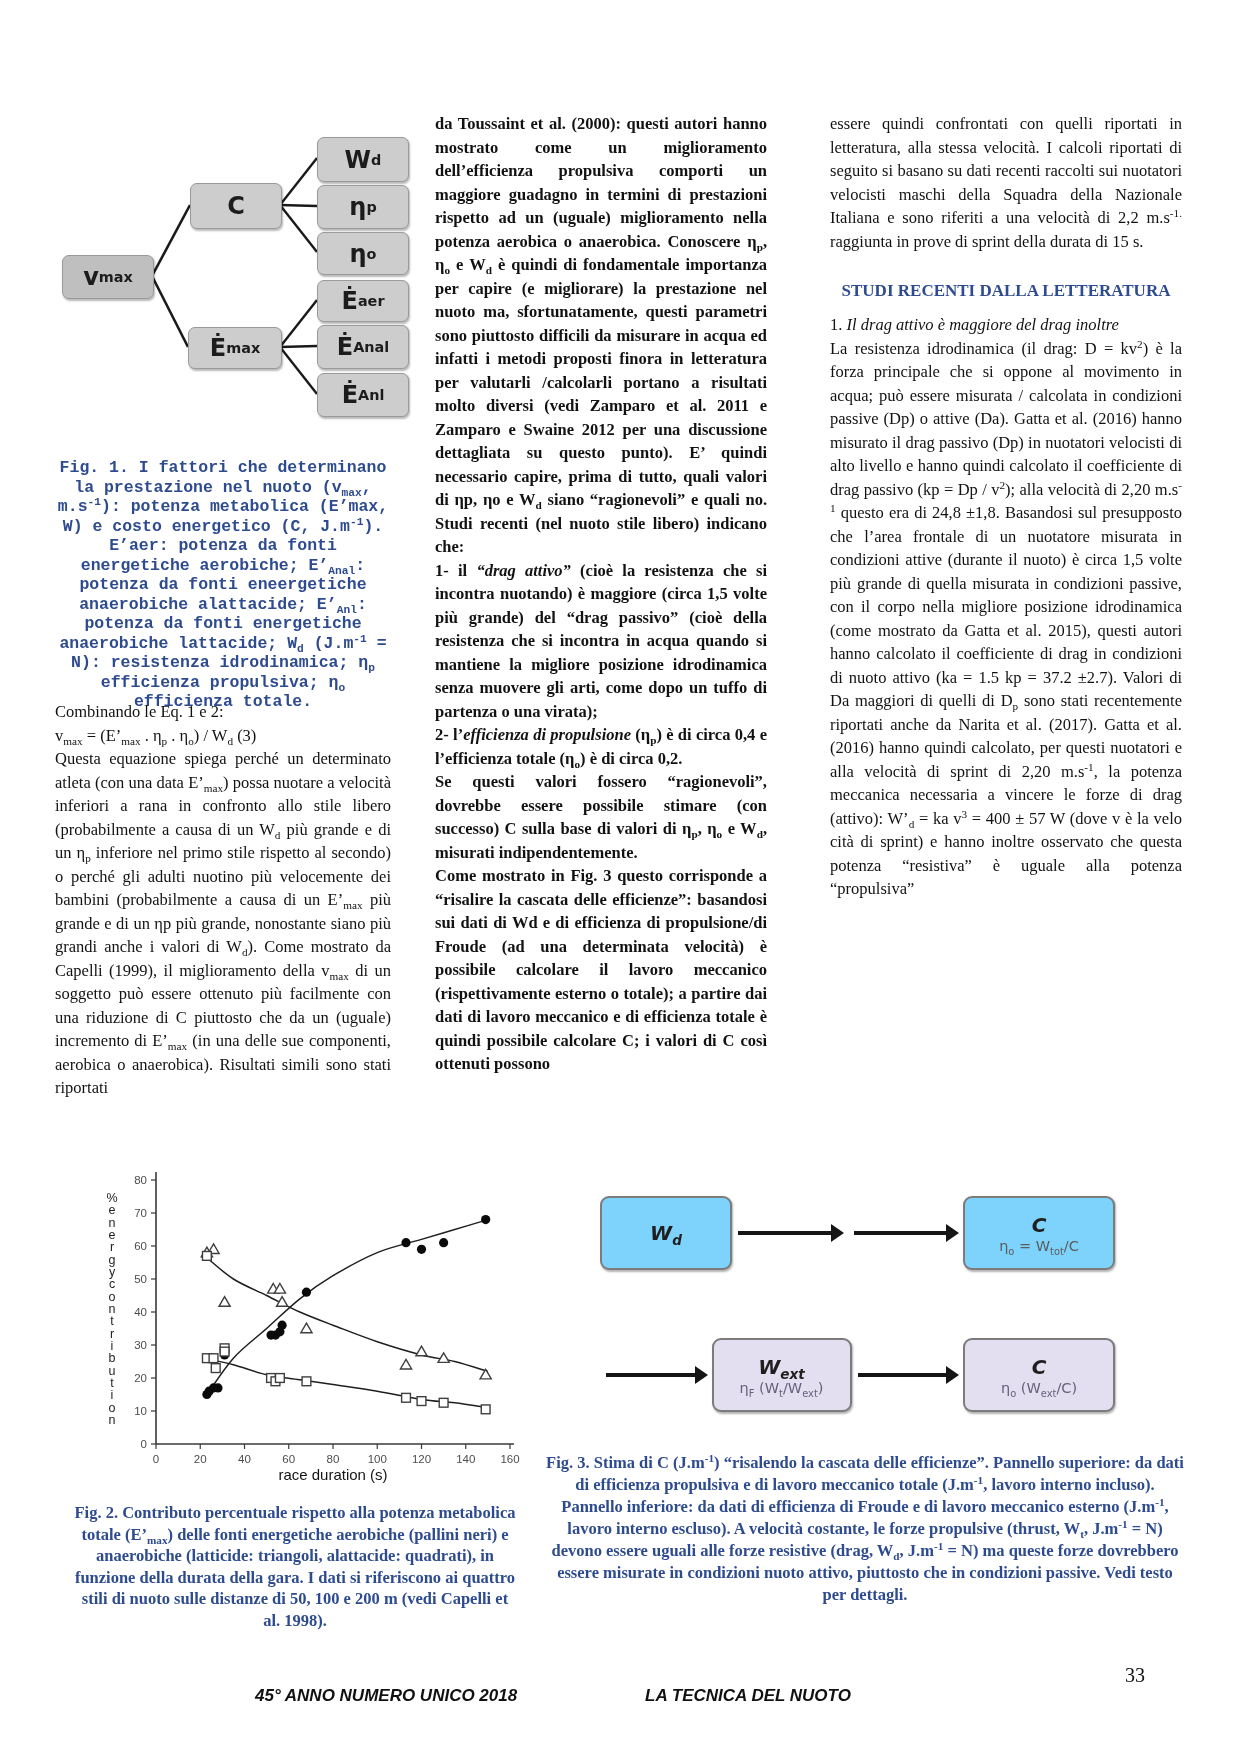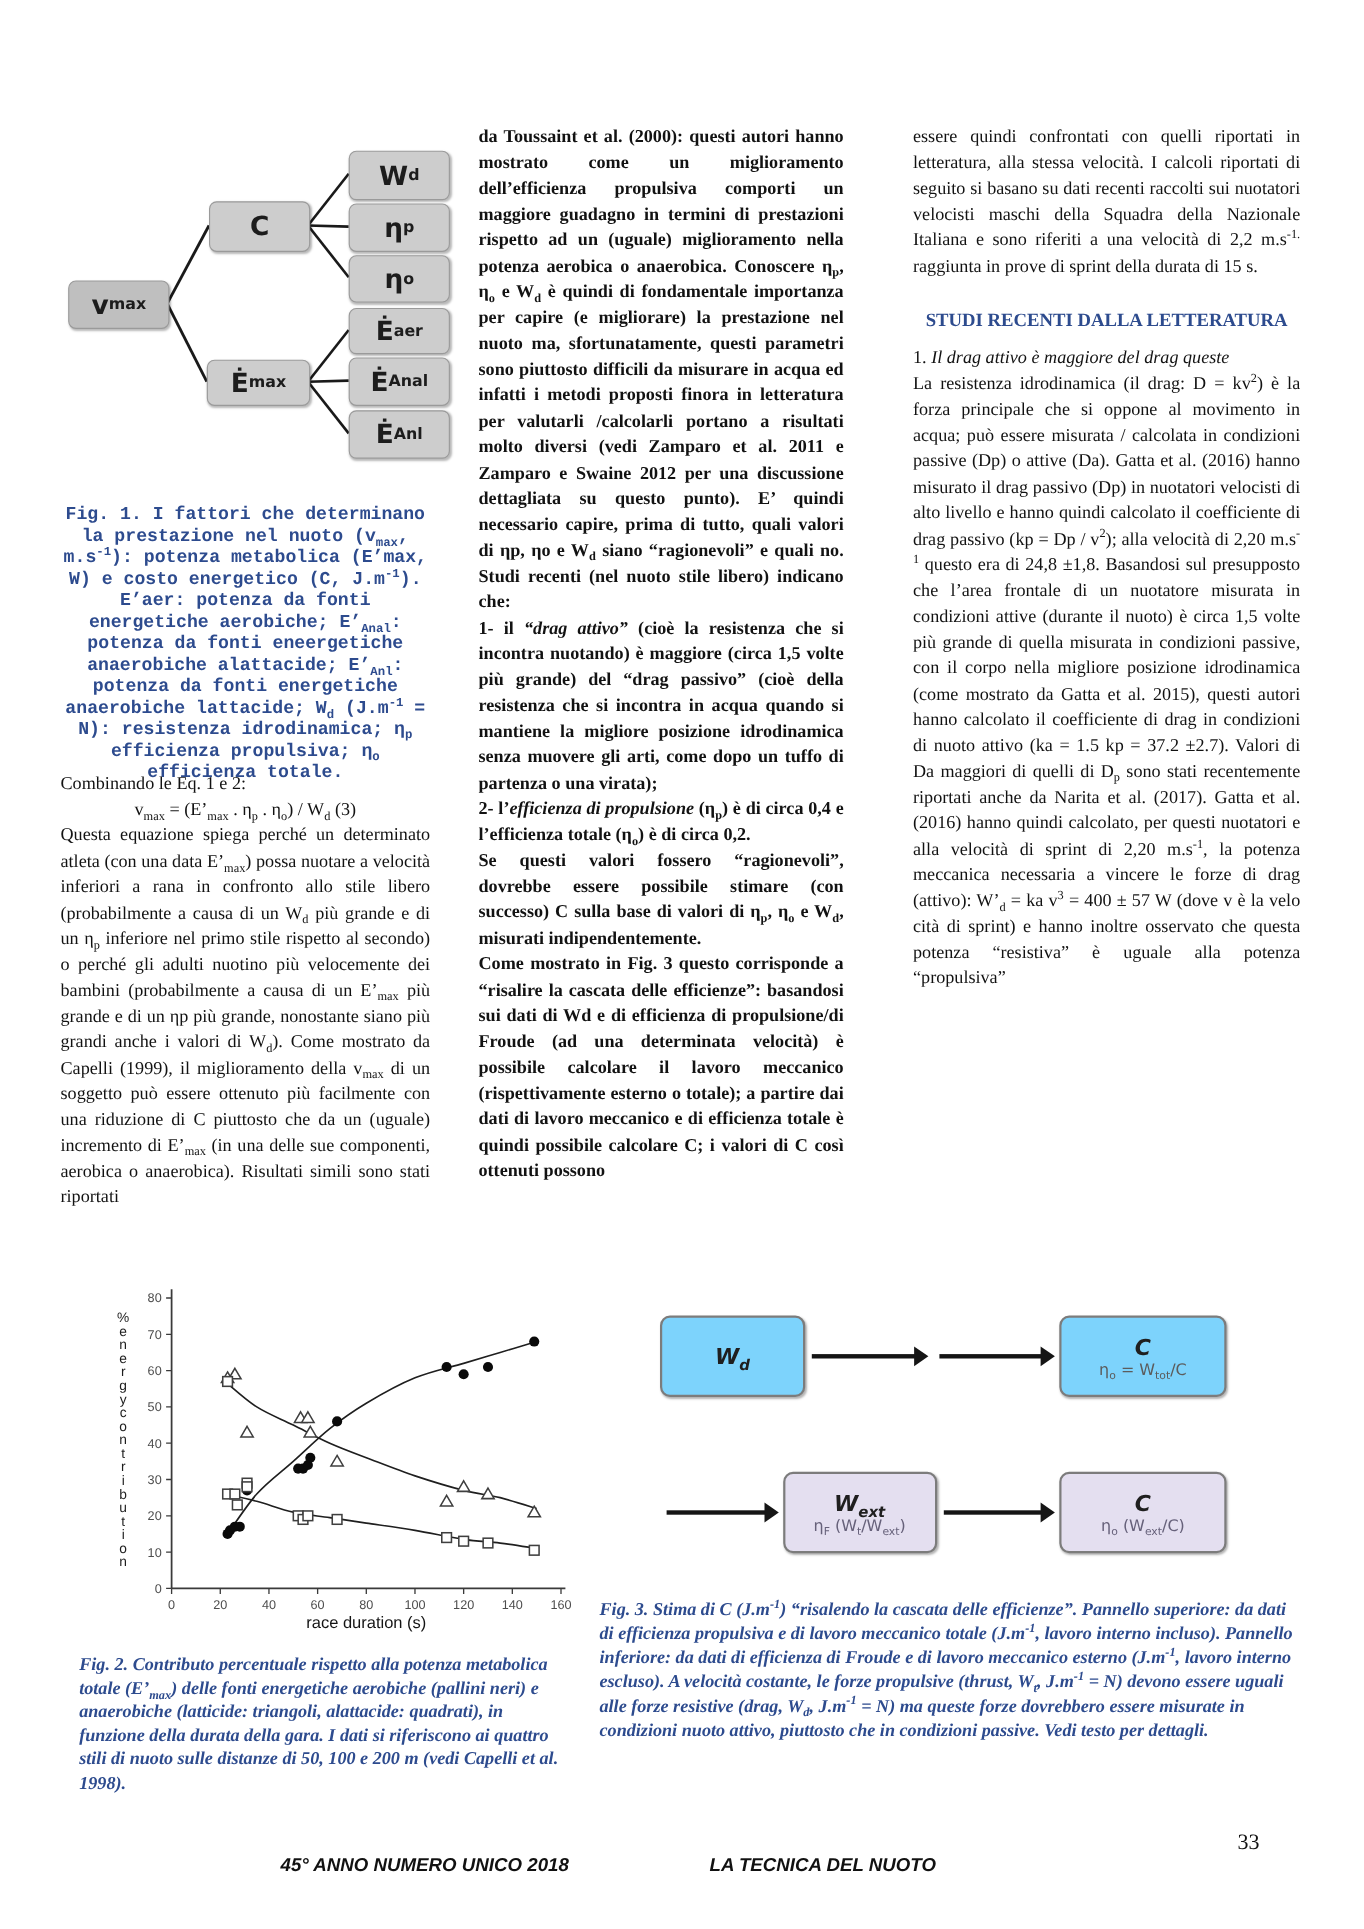--- a/index.html
+++ b/index.html
@@ -2,33 +2,33 @@
 <html><head>
 <meta charset="utf-8">
 <style>
   html,body{margin:0;padding:0;background:#9a9a9a;}
   .page{position:relative;width:1240px;height:1754px;margin:0 auto;background:#ffffff;
         font-family:"Liberation Serif",serif;color:#121212;overflow:hidden;}
 
   
   .col{position:absolute;text-align:justify;font-size:16.5px;line-height:23.5px;overflow:hidden;}
   .col p{margin:0;}
-  .col p.eq{text-align:center;}
+  .col p.eq{text-align:left;}
   sub,sup{line-height:0;font-size:68%;}
   i{font-style:italic;}
   .col1{left:55px;top:700px;width:336px;height:460px;}
   .col2{left:435px;top:112px;width:332px;height:1050px;font-weight:bold;}
   .col3{left:830px;top:112px;width:352px;height:1050px;}
   .heading{color:#2d4b8e;font-weight:bold;text-align:center;font-size:17px;line-height:24px;
            margin:26px 0 10px 0;}
 
   
   .caption{position:absolute;color:#2d4b8e;font-weight:bold;}
   .cap-f1{left:57px;top:458px;width:332px;font-size:16.5px;line-height:19.5px;text-align:center;font-family:Liberation Mono, monospace;}
-  .cap-center{text-align:left;font-style:italic;}
+  .cap-center{text-align:center;}
   .cap-f2{left:72px;top:1502px;width:446px;font-size:16.5px;line-height:21.5px;}
   .cap-f3{left:545px;top:1452px;width:640px;font-size:16.5px;line-height:22px;}
 
   
   .fig1{position:absolute;left:58px;top:112px;width:352px;height:310px;}
   .f1lines{position:absolute;left:0;top:0;width:352px;height:310px;}
   .f1box{position:absolute;background:#cdcdcd;border:1.5px solid #9a9a9a;border-radius:7px;
          display:flex;align-items:center;justify-content:center;
          font-family:"DejaVu Sans",sans-serif;font-weight:600;font-size:24px;color:#1c1c1c;
          box-shadow:1px 1.5px 2px rgba(0,0,0,0.28);}
@@ -117,21 +117,21 @@
       <p>2- l’<i>efficienza di propulsione</i> (η<sub>p</sub>) è di circa 0,4 e l’efficienza totale (η<sub>o</sub>) è di circa 0,2.</p>
       <p>Se questi valori fossero “ragionevoli”, dovrebbe essere possibile stimare (con successo) C sulla base di valori di η<sub>p</sub>, η<sub>o</sub> e W<sub>d</sub>, misurati indipendentemente.</p>
       <p>Come mostrato in Fig. 3 questo corrisponde a “risalire la cascata delle efficienze”: basandosi sui dati di Wd e di efficienza di propulsione/di Froude (ad una determinata velocità) è possibile calcolare il lavoro meccanico (rispettivamente esterno o totale); a partire dai dati di lavoro meccanico e di efficienza totale è quindi possibile calcolare C; i valori di C così ottenuti possono</p>
     </div>
   <div class="col col3">
     <div>
         <p>essere quindi confrontati con quelli riportati in letteratura, alla stessa velocità. I calcoli riportati di seguito si basano su dati recenti raccolti sui nuotatori velocisti maschi della Squadra della Nazionale Italiana e sono riferiti a una velocità di 2,2 m.s<sup>-1.</sup> raggiunta in prove di sprint della durata di 15 s.</p>
       </div>
     <div class="heading">STUDI RECENTI DALLA LETTERATURA</div>
     <div>
-        <p>1. <i>Il drag attivo è maggiore del drag queste</i></p>
+        <p>1. <i>Il drag attivo è maggiore del drag inoltre</i></p>
         <p>La resistenza idrodinamica (il drag: D = kv<sup>2</sup>) è la forza principale che si oppone al movimento in acqua; può essere misurata / calcolata in condizioni passive (Dp) o attive (Da). Gatta et al. (2016) hanno misurato il drag passivo (Dp) in nuotatori velocisti di alto livello e hanno quindi calcolato il coefficiente di drag passivo (kp = Dp / v<sup>2</sup>); alla velocità di 2,20 m.s<sup>-1</sup> questo era di 24,8 ±1,8. Basandosi sul presupposto che l’area frontale di un nuotatore misurata in condizioni attive (durante il nuoto) è circa 1,5 volte più grande di quella misurata in condizioni passive, con il corpo nella migliore posizione idrodinamica (come mostrato da Gatta et al. 2015), questi autori hanno calcolato il coefficiente di drag in condizioni di nuoto attivo (ka = 1.5 kp = 37.2 ±2.7). Valori di Da maggiori di quelli di D<sub>p</sub> sono stati recentemente riportati anche da Narita et al. (2017). Gatta et al. (2016) hanno quindi calcolato, per questi nuotatori e alla velocità di sprint di 2,20 m.s<sup>-1</sup>, la potenza meccanica necessaria a vincere le forze di drag (attivo): W’<sub>d</sub> = ka v<sup>3</sup> = 400 ± 57 W (dove v è la velo cità di sprint) e hanno inoltre osservato che questa potenza “resistiva” è uguale alla potenza  “propulsiva”</p>
       </div>
   </div>
 
   <svg class="fig2" viewBox="0 0 440 338">
       <line x1="74" y1="284" x2="432" y2="284" stroke="#3a3a3a" stroke-width="1.6"></line>
       <line x1="74" y1="12" x2="74" y2="284" stroke="#3a3a3a" stroke-width="1.6"></line>
       <line x1="74" y1="284" x2="74" y2="289" stroke="#3a3a3a" stroke-width="1.2"></line>
       <text x="74" y="303" text-anchor="middle" class="tick">0</text>
       <line x1="118.25" y1="284" x2="118.25" y2="289" stroke="#3a3a3a" stroke-width="1.2"></line>

